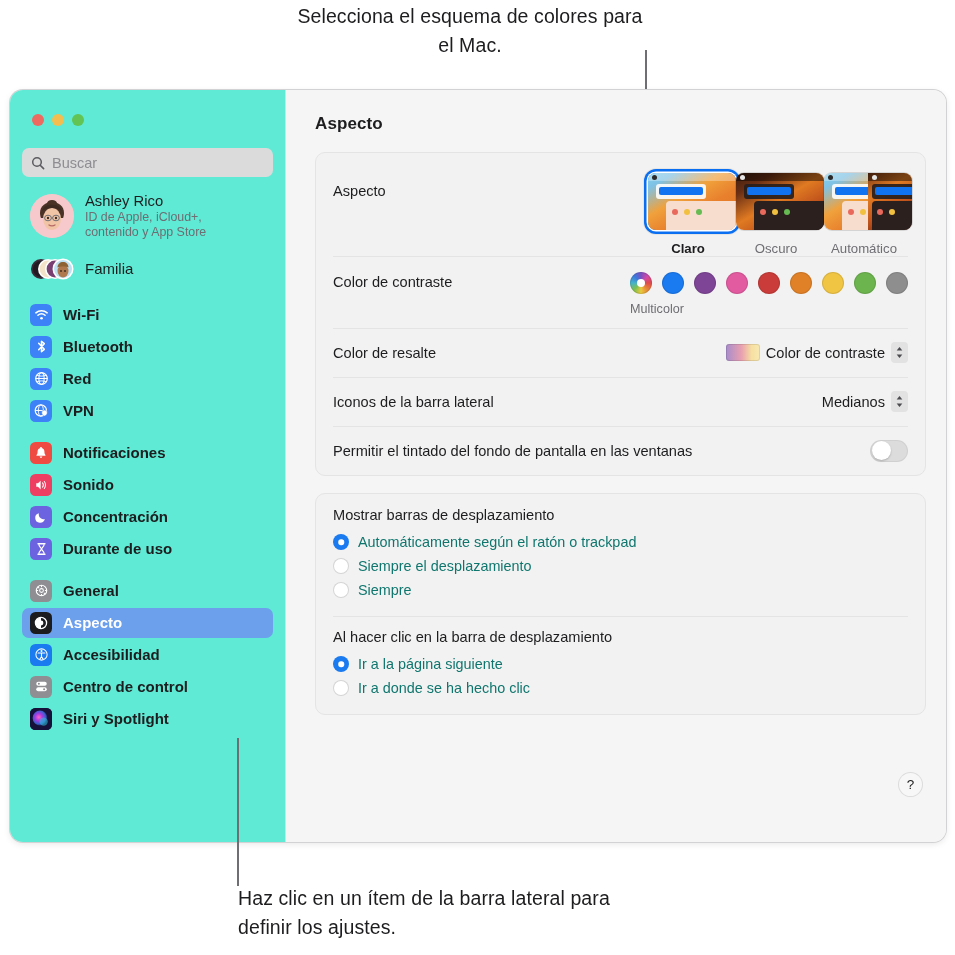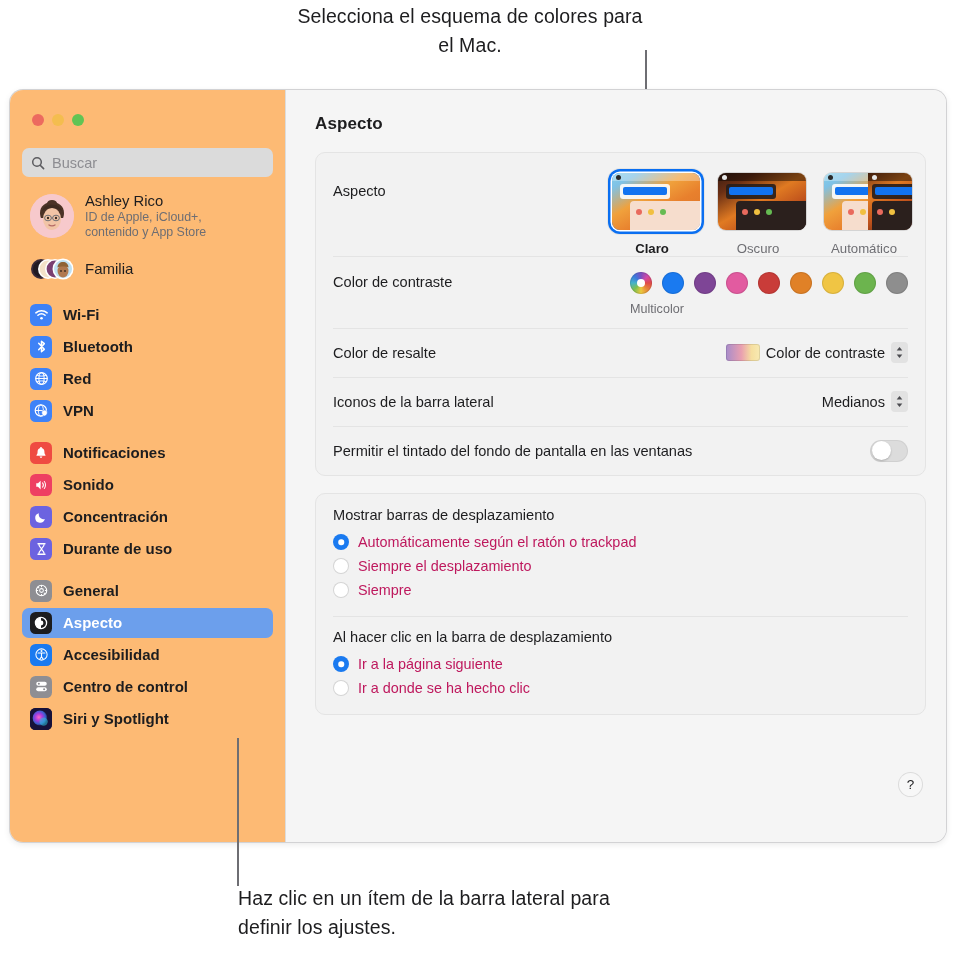--- a/index.html
+++ b/index.html
@@ -39,21 +39,21 @@
     background: #f5f5f5;
     box-shadow: 0 0 0 1px #d2d2d4, 0 2px 7px rgba(0,0,0,.10);
     overflow: hidden;
     display: flex;
   }
 
   
   #sidebar {
     width: 276px;
     height: 100%;
-    background: #fdba74;
+    background: #5eead4;
     padding: 0;
     position: relative;
     flex: 0 0 276px;
     border-right: 1px solid #dcdcdc;
   }
   #traffic-lights {
     display: flex; gap: 8px;
     padding: 24px 0 0 22px;
   }
   .tl { width: 12px; height: 12px; border-radius: 50%; }
@@ -144,21 +144,21 @@
   .row + .row::before {
     content: ""; position: absolute; left: 17px; right: 17px; top: 0;
     height: 1px; background: #e4e4e4;
   }
   .row-label { font-size: 14.6px; color: #1d1d1f; }
   .row-spacer { flex: 1 1 auto; }
 
   
   #appearance-row { min-height: 103px; align-items: flex-start; padding-top: 16px; }
   #appearance-row .row-label { margin-top: 14px; }
-  .thumbs { display: flex; gap: 18px; }
+  .thumbs { display: flex; }
   .thumb-wrap { text-align: center; width: 88px; }
   .thumb {
     width: 88px; height: 57px; border-radius: 8px;
     overflow: hidden; position: relative;
     box-shadow: 0 0 0 1px rgba(0,0,0,.12);
   }
   .thumb-sel-ring {
     padding: 4px; border-radius: 12px; display: inline-block;
     background: #0a6ff1;
     box-shadow: 0 0 0 1px rgba(0,0,0,.05);
@@ -284,21 +284,21 @@
     background: #ffffff; flex: 0 0 16px;
     box-shadow: inset 0 0 0 1px rgba(0,0,0,.17);
     position: relative;
   }
   .radio.on { background: #1a7af0; box-shadow: none; }
   .radio.on::after {
     content: ""; position: absolute; left: 50%; top: 50%;
     transform: translate(-50%,-50%);
     width: 5.5px; height: 5.5px; border-radius: 50%; background: #fff;
   }
-  .radio-label { font-size: 14.4px; color: #be185d; }
+  .radio-label { font-size: 14.4px; color: #0f766e; }
 
   #help-button {
     position: absolute; right: 24px; bottom: 46px;
     width: 23px; height: 23px; border-radius: 50%;
     background: #f7f7f7;
     box-shadow: 0 0 0 1px #dcdcdc, 0 1px 1px rgba(0,0,0,.06);
     display: flex; align-items: center; justify-content: center;
     font-size: 13.5px; color: #1d1d1f;
   }
 </style>

